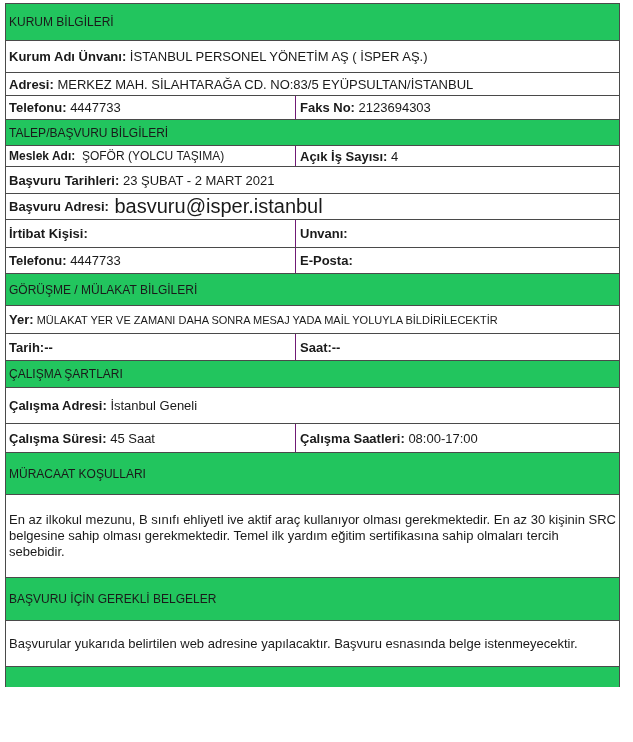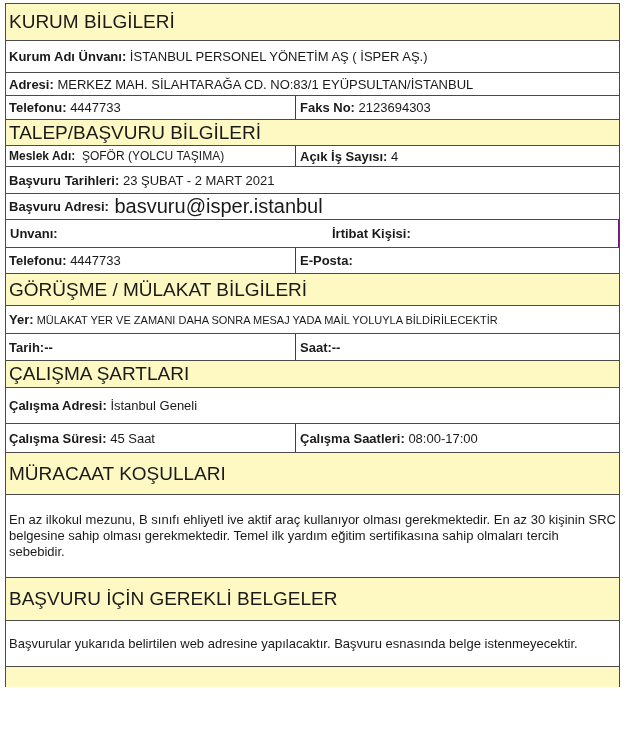--- a/index.html
+++ b/index.html
@@ -2,21 +2,21 @@
 <html><head>
 <meta charset="utf-8">
 <style>
   html, body { margin: 0; padding: 0; background: #ffffff; }
   body { width: 633px; height: 742px; overflow: hidden; position: relative;
          font-family: "Liberation Sans", sans-serif; color: #1a1a1a; }
   .doc { position: absolute; left: 5px; top: 3px; width: 613px;
          border-left: 1px solid #4a4a4a; border-right: 1px solid #4a4a4a; border-top: 1px solid #4a4a4a; }
   .row { box-sizing: border-box; border-bottom: 1px solid #4a4a4a; display: flex; align-items: center;
          font-size: 13px; background: #ffffff; }
-  .row.hdr { background: #fef9c3; font-size: 19px; }
+  .row.hdr { background: #22c55e; font-size: 12px; }
   .row .cell { box-sizing: border-box; padding-left: 3px; height: 100%; display: flex; align-items: center; white-space: nowrap; }
   .row .cell.left { width: 290px; border-right: 1px solid #701a75; }
   .row .cell.right { flex: 1; padding-left: 4px; }
   .row .cell.full { flex: 1; }
   .lbl { font-weight: bold; }
   .small { font-size: 11px; }
   .medium { font-size: 12px; }
   .big { font-size: 20px; }
   .para { padding: 0 3px; font-size: 13px; line-height: 16px; white-space: normal; }
 </style>
@@ -30,21 +30,21 @@
   </div>
   <div class="row" style="height:32px">
     <div class="cell full">
       <span class="lbl">Kurum Adı Ünvanı:</span>
       <span style="white-space:pre"> İSTANBUL PERSONEL YÖNETİM AŞ ( İSPER AŞ.)</span>
     </div>
   </div>
   <div class="row" style="height:23px">
     <div class="cell full">
       <span class="lbl">Adresi:</span>
-      <span style="white-space:pre"> MERKEZ MAH. SİLAHTARAĞA CD. NO:83/1 EYÜPSULTAN/İSTANBUL</span>
+      <span style="white-space:pre"> MERKEZ MAH. SİLAHTARAĞA CD. NO:83/5 EYÜPSULTAN/İSTANBUL</span>
     </div>
   </div>
   <div class="row" style="height:24px">
     <div class="cell left">
       <span class="lbl">Telefonu:</span>
       <span style="white-space:pre"> 4447733</span>
     </div>
     <div class="cell right">
       <span class="lbl">Faks No:</span>
       <span style="white-space:pre"> 2123694303</span>
@@ -70,26 +70,26 @@
       <span style="white-space:pre"> 23 ŞUBAT - 2 MART 2021</span>
     </div>
   </div>
   <div class="row" style="height:26px">
     <div class="cell full">
       <span class="lbl">Başvuru Adresi:</span>
       <span class="big" style="white-space:pre"> basvuru@isper.istanbul</span>
     </div>
   </div>
   <div class="row" style="height:28px">
+    <div class="cell left">
+      <span class="lbl">İrtibat Kişisi:</span>
+      <span style="white-space:pre"></span>
+    </div>
     <div class="cell right">
       <span class="lbl">Unvanı:</span>
-      <span style="white-space:pre"></span>
-    </div>
-    <div class="cell left">
-      <span class="lbl">İrtibat Kişisi:</span>
       <span style="white-space:pre"></span>
     </div>
   </div>
   <div class="row" style="height:26px">
     <div class="cell left">
       <span class="lbl">Telefonu:</span>
       <span style="white-space:pre"> 4447733</span>
     </div>
     <div class="cell right">
       <span class="lbl">E-Posta:</span>

